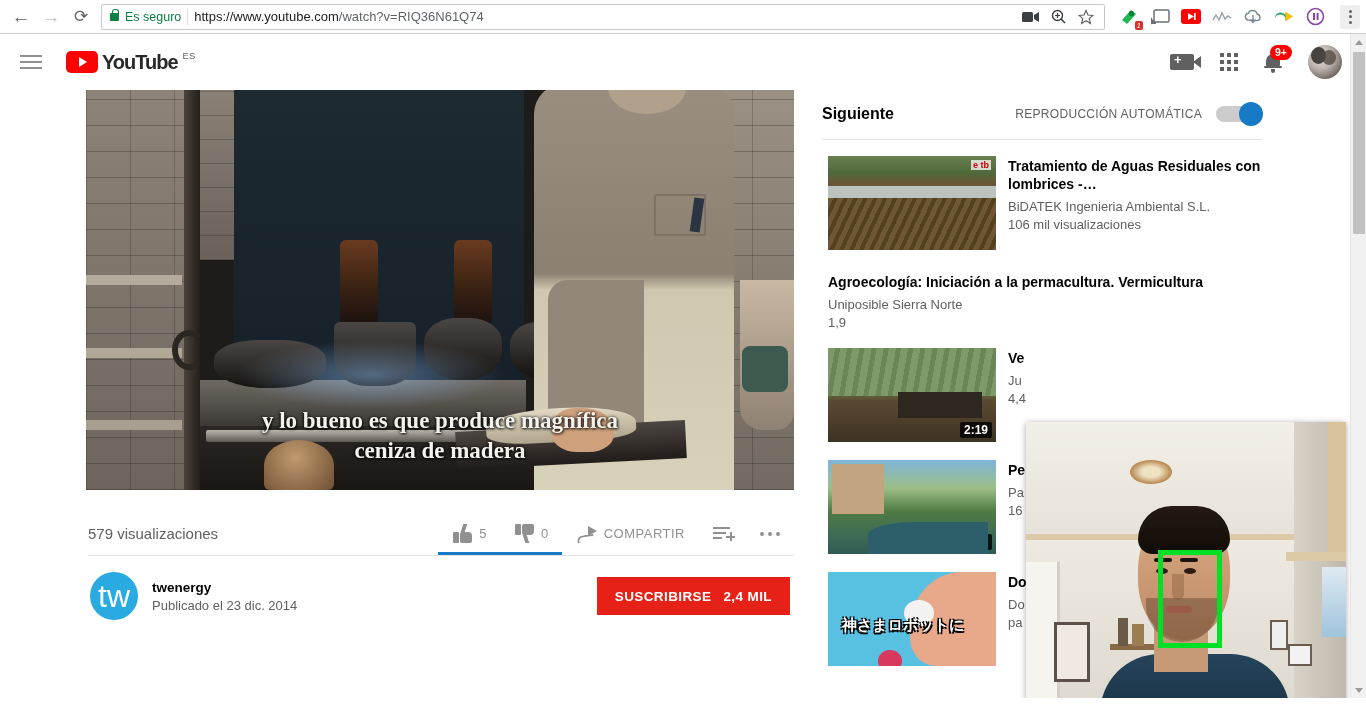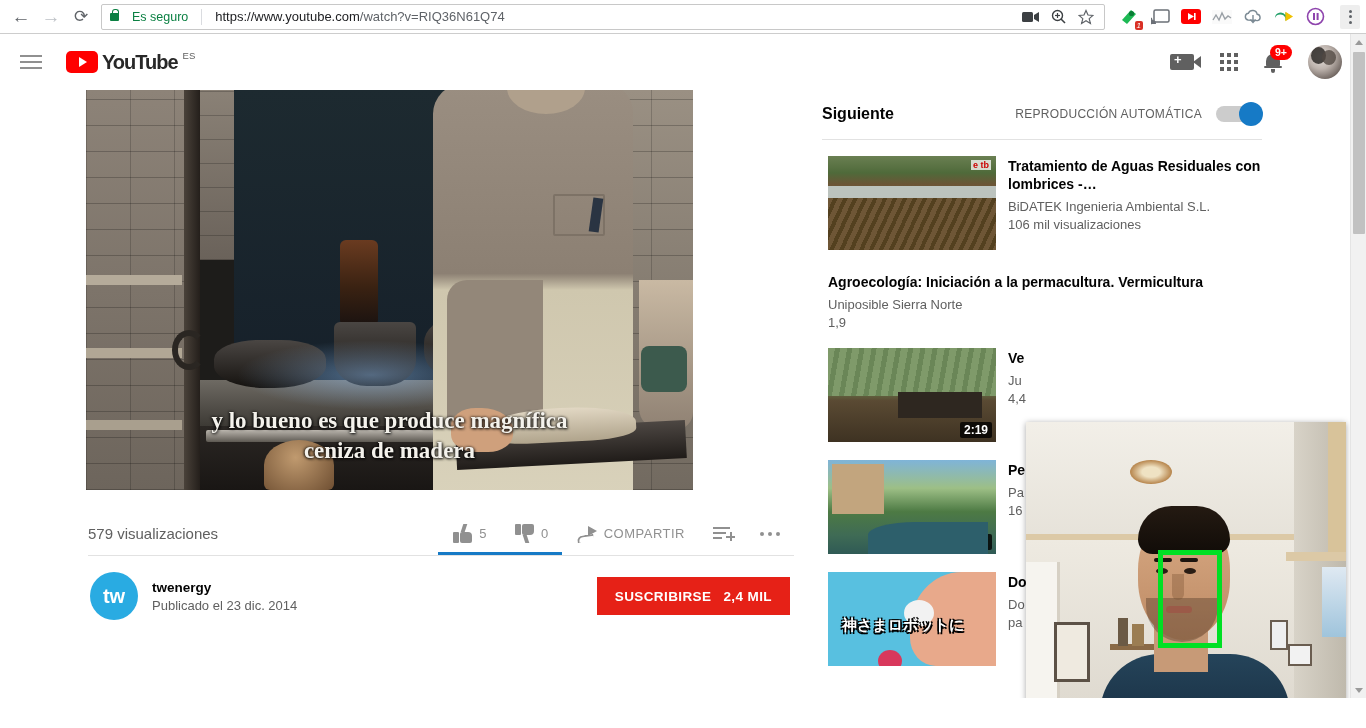--- a/index.html
+++ b/index.html
@@ -93,21 +93,21 @@
     padding: 0 6px; border-bottom: 1px solid #cdcdcd;
   }
   .nav-btn { width:30px;height:30px;display:flex;align-items:center;justify-content:center;}
   .arrow-left{ font-size:19px;color:#5f6368; line-height:1;}
   .arrow-right{ font-size:19px;color:#bdc1c6; line-height:1;}
   .reload{ font-size:17px;color:#5f6368; line-height:1;}
 
   .omnibox {
     flex:1 1 auto; height: 26px; background:#fff;
     border:1px solid #c8c8c8; border-radius:2px;
-    display:flex; align-items:center; gap:13px; padding:0 8px;
+    display:flex; align-items:center; gap:6px; padding:0 8px;
     margin: 0 5px 0 5px;
     position: relative;
   }
   .lock { width:9px;height:8px;background:#0b8043;border-radius:1px;position:relative;flex:0 0 auto;margin-top:1px;}
   .lock::before{content:'';position:absolute;left:2px;top:-4px;width:5px;height:5px;border:1.5px solid #0b8043;border-bottom:none;border-radius:3px 3px 0 0;}
   .secure-text{ color:#0b8043;font-size:12.5px; }
   .omni-sep{ width:1px;height:16px;background:#dadce0; }
   .url { font-size:13px; color:#202124; white-space:nowrap; }
   .url .dim { color:#5f6368; }
   .omni-right { margin-left:auto; display:flex; align-items:center; gap:12px; padding-right:2px;}
@@ -183,21 +183,21 @@
   .avatar::after{
     content:'';position:absolute;left:14px;top:5px;width:14px;height:15px;border-radius:50%;
     background:#514842; opacity:.8;
   }
 
   .content { display:flex; padding: 0 0 0 86px; }
 
   
   .player-col{ width:708px; }
   .player{
-    width:607px;height:400px;position:relative;overflow:hidden;
+    width:708px;height:400px;position:relative;overflow:hidden;
     background:#1d1c1a;
   }
   .scene{ position:absolute;inset:0; }
   .wall-l{position:absolute;left:0;top:0;width:110px;height:100%;
     background:
       repeating-linear-gradient(0deg, rgba(0,0,0,.22) 0 1px, transparent 1px 26px),
       repeating-linear-gradient(90deg, rgba(0,0,0,.18) 0 1px, transparent 1px 44px),
       linear-gradient(180deg,#8d8378,#6d655c);
   }
   .wall-r{position:absolute;right:0;top:0;width:130px;height:100%;
@@ -278,21 +278,21 @@
   .addlist .plush{position:absolute;right:-3px;top:9.5px;width:9px;height:2px;background:#909090;}
   .dots{ display:flex;gap:4px;align-items:center;padding:0 10px 0 14px;}
   .dots i{width:4px;height:4px;border-radius:50%;background:#909090;display:block;}
   .underline-bar{ height:3px;background:#167ac6;width:124px;margin-left:350px;margin-top:9px;}
   .divider{ height:1px;background:#e2e2e2; margin-top:0px; }
 
   .channel-row{ display:flex;align-items:center; padding:16px 4px 0 2px; }
   .ch-avatar{
     width:48px;height:48px;border-radius:50%;background:#29abe2;color:#fff;
     display:flex;align-items:center;justify-content:center;
-    font-size:20px;font-weight:bold;font-family:"Liberation Sans",sans-serif;
+    font-size:32px;font-weight:normal;font-family:"Liberation Sans",sans-serif;
   }
   .ch-text{ margin-left:14px; }
   .ch-name{ font-size:13.5px;font-weight:bold;color:#030303; }
   .ch-date{ font-size:13px;color:#606060;margin-top:3px; }
   .subscribe{
     margin-left:auto; background:#e62117;color:#fff;border:none;
     height:38px;padding:0 18px;font-size:13.5px;font-weight:bold;letter-spacing:.4px;
     display:flex;align-items:center;gap:12px;font-family:"Liberation Sans",sans-serif;
   }
 

